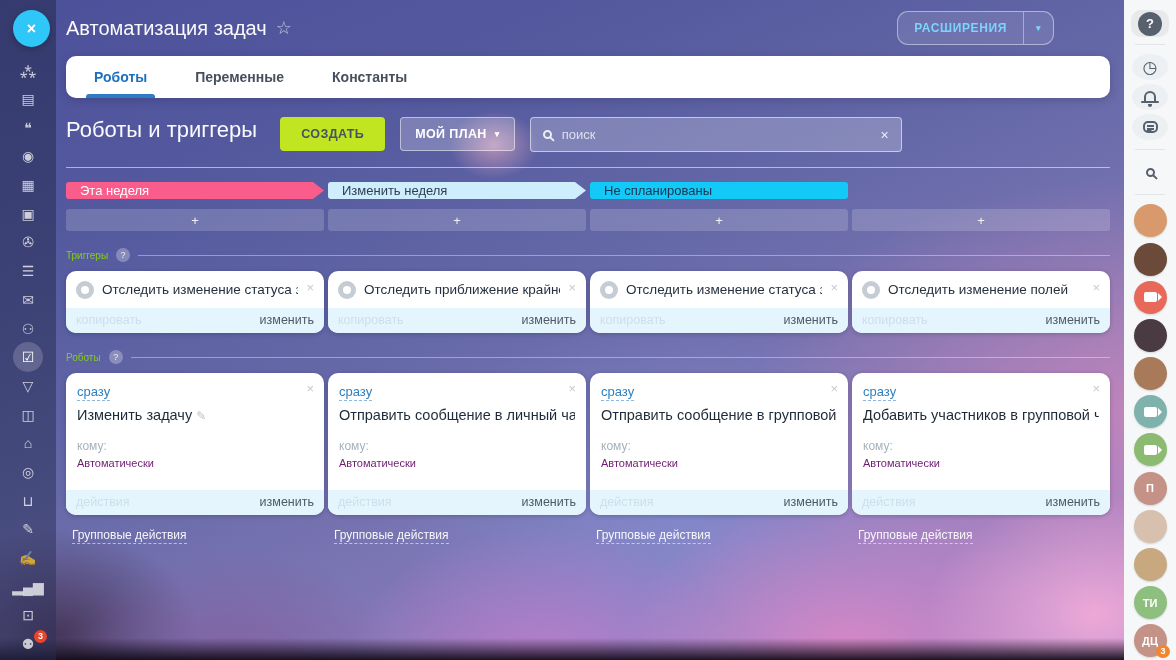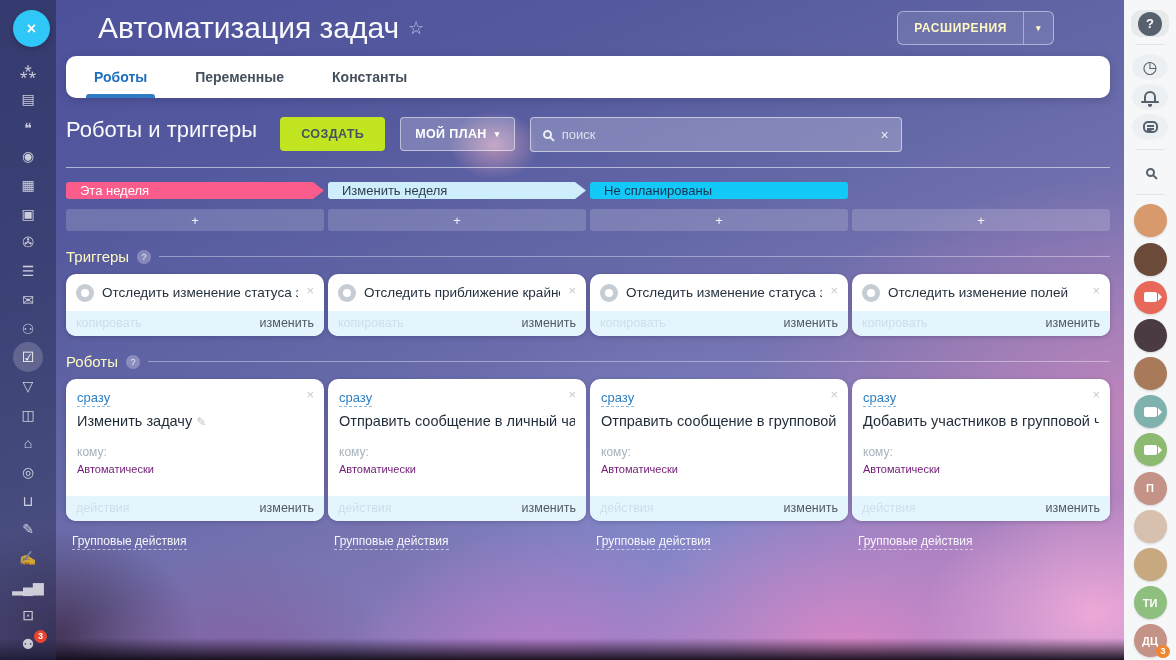--- a/index.html
+++ b/index.html
@@ -70,25 +70,25 @@
   .icon-mag::after { content:''; position:absolute; width:6px; height:2px; background:currentColor;
     border-radius:1px; transform:rotate(45deg); right:-5px; bottom:-3px; }
   .icon-cam { width:13px; height:10px; background:#fff; border-radius:2px; position:relative; }
   .icon-cam::after { content:''; position:absolute; right:-5px; top:1px; border-top:4px solid transparent;
     border-bottom:4px solid transparent; border-left:4px solid #fff; }
 
   
   .main { position:absolute; left:56px; right:52px; top:0; bottom:0; z-index:2; padding:0 14px 0 10px; }
 
   .topbar { height:56px; display:flex; align-items:center; }
-  .page-title { color:rgba(255,255,255,.97); font-size:30px;margin-left:32px; }
+  .page-title { color:rgba(255,255,255,.97); font-size:20px; }
   .fav-star { color:rgba(255,255,255,.65); font-size:18px; margin-left:9px; cursor:pointer; }
   .spacer { flex:1; }
-  .ext-btn { display:flex; align-items:stretch; border:1px solid rgba(255,255,255,.45); border-radius:6px;
-    background:rgba(255,255,255,.1); color:#fef9c3; font-size:12px; font-weight:bold; letter-spacing:.6px;
+  .ext-btn { display:flex; align-items:stretch; border:1px solid rgba(255,255,255,.45); border-radius:11px;
+    background:rgba(255,255,255,.1); color:#7dd3fc; font-size:12px; font-weight:bold; letter-spacing:.6px;
     overflow:hidden; cursor:pointer; margin-right:56px;margin-left:6px; }
   .ext-label { padding:9px 16px; }
   .ext-sep { width:1px; background:rgba(255,255,255,.4); }
   .ext-caret { padding:9px 12px; display:flex; align-items:center; font-size:9px; }
 
   .tabbar { background:#fff; border-radius:10px; height:42px; display:flex; align-items:center;
     padding:0 28px; gap:48px; position:relative; box-shadow:0 2px 8px rgba(30,30,70,.25); }
   .tab { font-size:14px; font-weight:bold; color:#45505c; cursor:pointer; height:42px;
     display:flex; align-items:center; position:relative; }
   .tab.active { color:#1f6fbe; }
@@ -113,21 +113,21 @@
 
   .grid4 { display:grid; grid-template-columns:repeat(4, 1fr); column-gap:4px; }
 
   .col-head { margin-top:14px; height:17px; display:flex; align-items:center; padding:0 14px;
     font-size:13px; border-radius:3px; cursor:pointer; }
   .col-head.arrow { clip-path:polygon(0 0, calc(100% - 11px) 0, 100% 50%, calc(100% - 11px) 100%, 0 100%); }
   .plus-bar { margin-top:10px; height:22px; background:rgba(255,255,255,.17); border-radius:3px;
     display:flex; align-items:center; justify-content:center; color:rgba(255,255,255,.9); font-size:13px; cursor:pointer; }
 
   .section-row { margin:17px 0 9px; display:flex; align-items:center; gap:8px; }
-  .section-title { color:#fef9c3; font-size:15px; }
+  .section-title { color:#84cc16; font-size:10px; }
   .q-circle { width:14px; height:14px; border-radius:50%; background:rgba(255,255,255,.28);
     color:rgba(255,255,255,.85); font-size:9px; display:flex; align-items:center; justify-content:center; cursor:pointer; }
   .section-line { flex:1; height:1px; background:rgba(255,255,255,.38); }
 
   .card { background:#fff; border-radius:10px; overflow:hidden; box-shadow:0 1px 4px rgba(20,20,50,.25);
     display:flex; flex-direction:column; }
   .tc-top { display:flex; align-items:flex-start; gap:8px; padding:10px 10px 9px; }
   .t-icon { width:18px; height:18px; border-radius:50%; background:#c5ccd3; position:relative; flex:none; }
   .t-icon::after { content:''; position:absolute; inset:5px; border-radius:50%; background:#fff; }
   .tc-title { flex:1; font-size:13.5px; color:#25313e; line-height:1.3; white-space:nowrap; overflow:hidden; }

